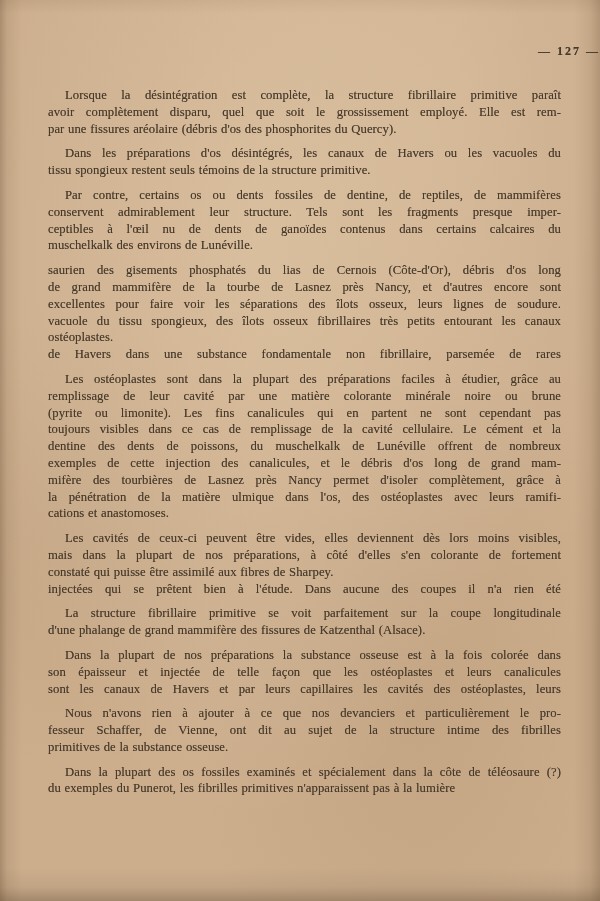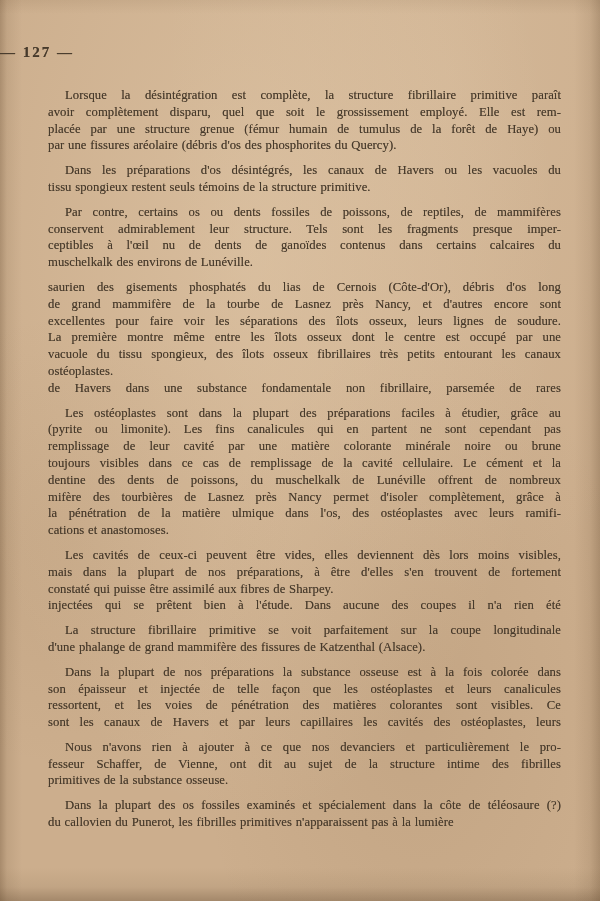--- a/index.html
+++ b/index.html
@@ -24,22 +24,22 @@
       radial-gradient(ellipse at 12% 60%, rgba(118,88,54,0.08),  rgba(0,0,0,0) 30%),
       linear-gradient(to right, rgba(84,58,32,0.30) 0px, rgba(84,58,32,0.10) 7px, rgba(0,0,0,0) 22px),
       linear-gradient(to left,  rgba(84,58,32,0.28) 0px, rgba(84,58,32,0.10) 10px, rgba(0,0,0,0) 26px),
       linear-gradient(to top,   rgba(70,48,26,0.30) 0px, rgba(70,48,26,0.08) 14px, rgba(0,0,0,0) 34px),
       linear-gradient(to bottom,rgba(110,82,52,0.12) 0px, rgba(0,0,0,0) 14px);
   }
   .page-number{
     position:absolute;
     top:44px;left:0;
     width:100%;
-    text-align:left;
-    font-size:15px;
+    text-align:right;
+    font-size:12px;
     font-weight:bold;
     letter-spacing:2px;
     color:var(--ink);
     text-shadow:0 0 0.5px rgba(70,50,30,0.55);
   }
   .page-text{
     position:absolute;
     top:79px;left:40px;
     width:529px;
     color:var(--ink);
@@ -60,71 +60,69 @@
 </style>
 </head>
 <body>
 
 <div class="page">
   <div class="page-number">— 127 —</div>
   <div class="page-text">
       <div class="para">
         <div class="line first">Lorsque la désintégration est complète, la structure fibrillaire primitive paraît</div>
         <div class="line">avoir complètement disparu, quel que soit le grossissement employé. Elle est rem-</div>
-        <div class="line">placée par une structure grenue (fémur humain de tumulus de la forêt de Haye) ou</div>
         <div class="line last">par une fissures aréolaire (débris d'os des phosphorites du Quercy).</div>
       </div>
       <div class="para">
         <div class="line first">Dans les préparations d'os désintégrés, les canaux de Havers ou les vacuoles du</div>
         <div class="line last">tissu spongieux restent seuls témoins de la structure primitive.</div>
       </div>
       <div class="para">
-        <div class="line first">Par contre, certains os ou dents fossiles de poissons, de reptiles, de mammifères</div>
+        <div class="line first">Par contre, certains os ou dents fossiles de dentine, de reptiles, de mammifères</div>
         <div class="line">conservent admirablement leur structure. Tels sont les fragments presque imper-</div>
         <div class="line">ceptibles à l'œil nu de dents de ganoïdes contenus dans certains calcaires du</div>
         <div class="line last">muschelkalk des environs de Lunéville.</div>
       </div>
       <div class="para">
         <div class="line">saurien des gisements phosphatés du lias de Cernois (Côte-d'Or), débris d'os long</div>
         <div class="line">de grand mammifère de la tourbe de Lasnez près Nancy, et d'autres encore sont</div>
         <div class="line">excellentes pour faire voir les séparations des îlots osseux, leurs lignes de soudure.</div>
-        <div class="line">La première montre même entre les îlots osseux dont le centre est occupé par une</div>
         <div class="line">vacuole du tissu spongieux, des îlots osseux fibrillaires très petits entourant les canaux</div>
         <div class="line last">ostéoplastes.</div>
         <div class="line">de Havers dans une substance fondamentale non fibrillaire, parsemée de rares</div>
       </div>
       <div class="para">
         <div class="line first">Les ostéoplastes sont dans la plupart des préparations faciles à étudier, grâce au</div>
+        <div class="line">remplissage de leur cavité par une matière colorante minérale noire ou brune</div>
         <div class="line">(pyrite ou limonite). Les fins canalicules qui en partent ne sont cependant pas</div>
-        <div class="line">remplissage de leur cavité par une matière colorante minérale noire ou brune</div>
         <div class="line">toujours visibles dans ce cas de remplissage de la cavité cellulaire. Le cément et la</div>
         <div class="line">dentine des dents de poissons, du muschelkalk de Lunéville offrent de nombreux</div>
+        <div class="line">exemples de cette injection des canalicules, et le débris d'os long de grand mam-</div>
         <div class="line">mifère des tourbières de Lasnez près Nancy permet d'isoler complètement, grâce à</div>
         <div class="line">la pénétration de la matière ulmique dans l'os, des ostéoplastes avec leurs ramifi-</div>
         <div class="line last">cations et anastomoses.</div>
       </div>
       <div class="para">
         <div class="line first">Les cavités de ceux-ci peuvent être vides, elles deviennent dès lors moins visibles,</div>
-        <div class="line">mais dans la plupart de nos préparations, à être d'elles s'en trouvent de fortement</div>
+        <div class="line">mais dans la plupart de nos préparations, à côté d'elles s'en colorante de fortement</div>
         <div class="line last">constaté qui puisse être assimilé aux fibres de Sharpey.</div>
         <div class="line">injectées qui se prêtent bien à l'étude. Dans aucune des coupes il n'a rien été</div>
       </div>
       <div class="para">
         <div class="line first">La structure fibrillaire primitive se voit parfaitement sur la coupe longitudinale</div>
         <div class="line last">d'une phalange de grand mammifère des fissures de Katzenthal (Alsace).</div>
       </div>
       <div class="para">
         <div class="line first">Dans la plupart de nos préparations la substance osseuse est à la fois colorée dans</div>
         <div class="line">son épaisseur et injectée de telle façon que les ostéoplastes et leurs canalicules</div>
-        <div class="line">ressortent, et les voies de pénétration des matières colorantes sont visibles. Ce</div>
         <div class="line">sont les canaux de Havers et par leurs capillaires les cavités des ostéoplastes, leurs</div>
       </div>
       <div class="para">
         <div class="line first">Nous n'avons rien à ajouter à ce que nos devanciers et particulièrement le pro-</div>
         <div class="line">fesseur Schaffer, de Vienne, ont dit au sujet de la structure intime des fibrilles</div>
         <div class="line last">primitives de la substance osseuse.</div>
       </div>
       <div class="para">
         <div class="line first">Dans la plupart des os fossiles examinés et spécialement dans la côte de téléosaure (?)</div>
-        <div class="line last">du callovien du Punerot, les fibrilles primitives n'apparaissent pas à la lumière</div>
+        <div class="line last">du exemples du Punerot, les fibrilles primitives n'apparaissent pas à la lumière</div>
       </div>
     </div>
 </div>
 
 </body></html>

